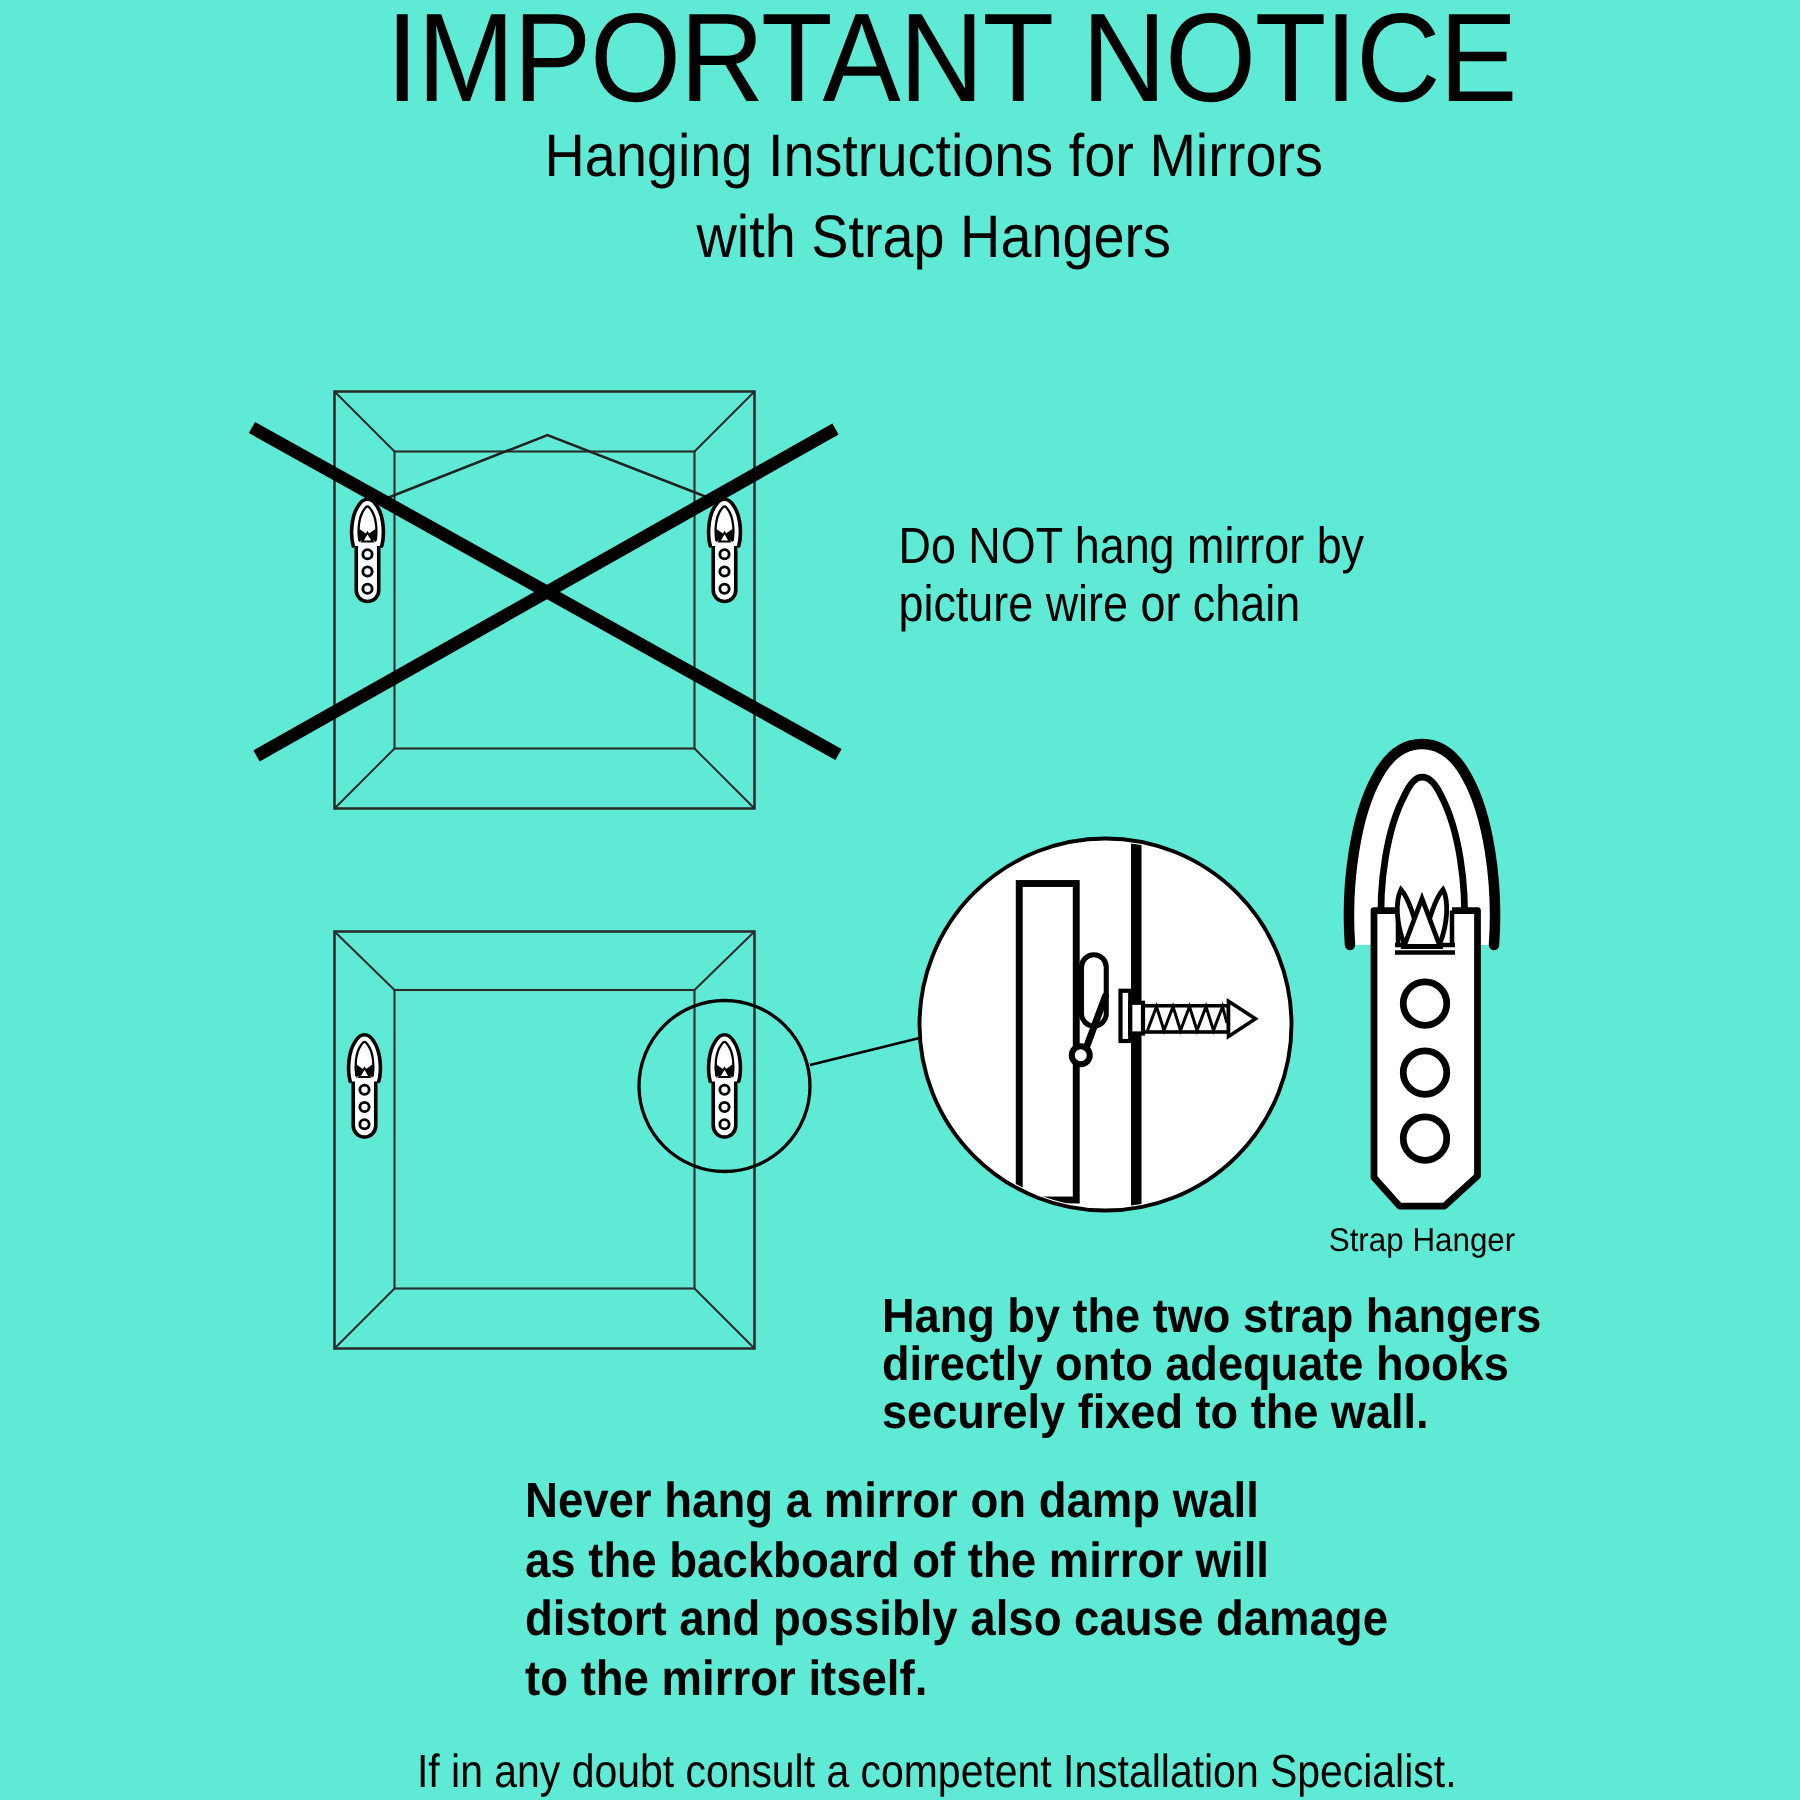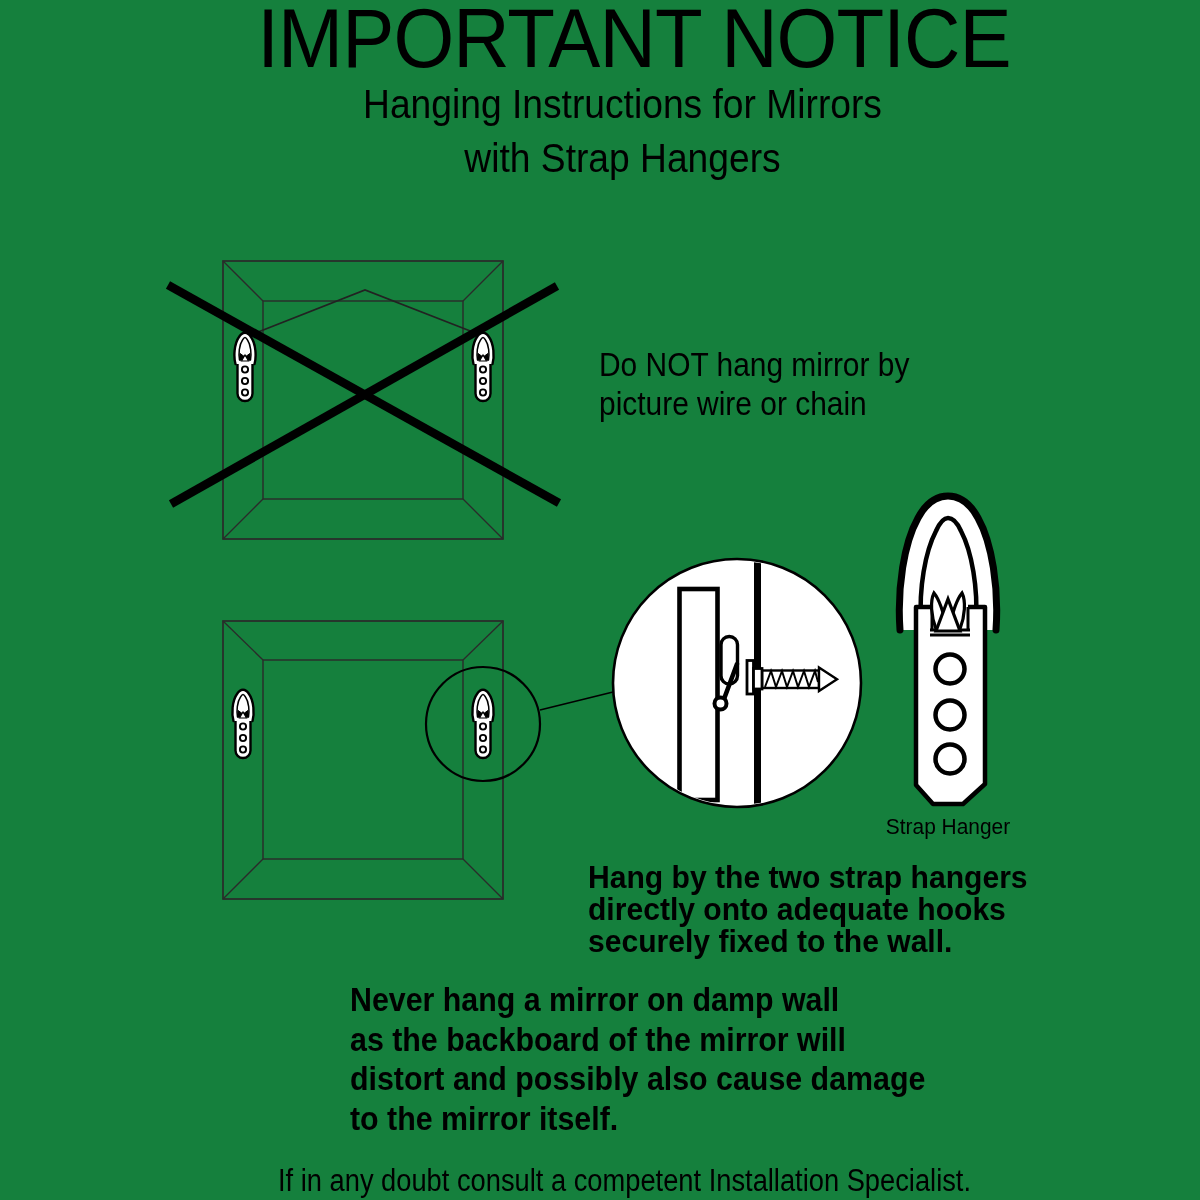--- a/index.html
+++ b/index.html
@@ -1,16 +1,16 @@
 <!DOCTYPE html>
 <html><head>
 <meta charset="utf-8">
 <style>
   html,body{margin:0;padding:0;background:#fff;}
-  #page{position:relative;width:1200px;height:1200px;background:#15803d;overflow:hidden;
+  #page{position:relative;width:1200px;height:1200px;background:#5eead4;overflow:hidden;
         font-family:"Liberation Sans", sans-serif;color:#000;}
   #art{position:absolute;left:0;top:0;}
   .txt{position:absolute;white-space:pre-line;color:#000;}
   .title{left:68px;right:0;top:-4px;text-align:center;font-size:84px;line-height:84px;
          letter-spacing:-1px;transform:scaleX(0.93);}
   .subtitle{left:45px;right:0;top:77px;text-align:center;font-size:40px;line-height:54px;
             transform:scaleX(0.93);}
   .donot{left:599px;top:345px;font-size:34px;line-height:39px;transform:scaleX(0.88);
          transform-origin:left top;}
   .hangby{left:588px;top:861px;font-size:32px;line-height:32px;font-weight:bold;

